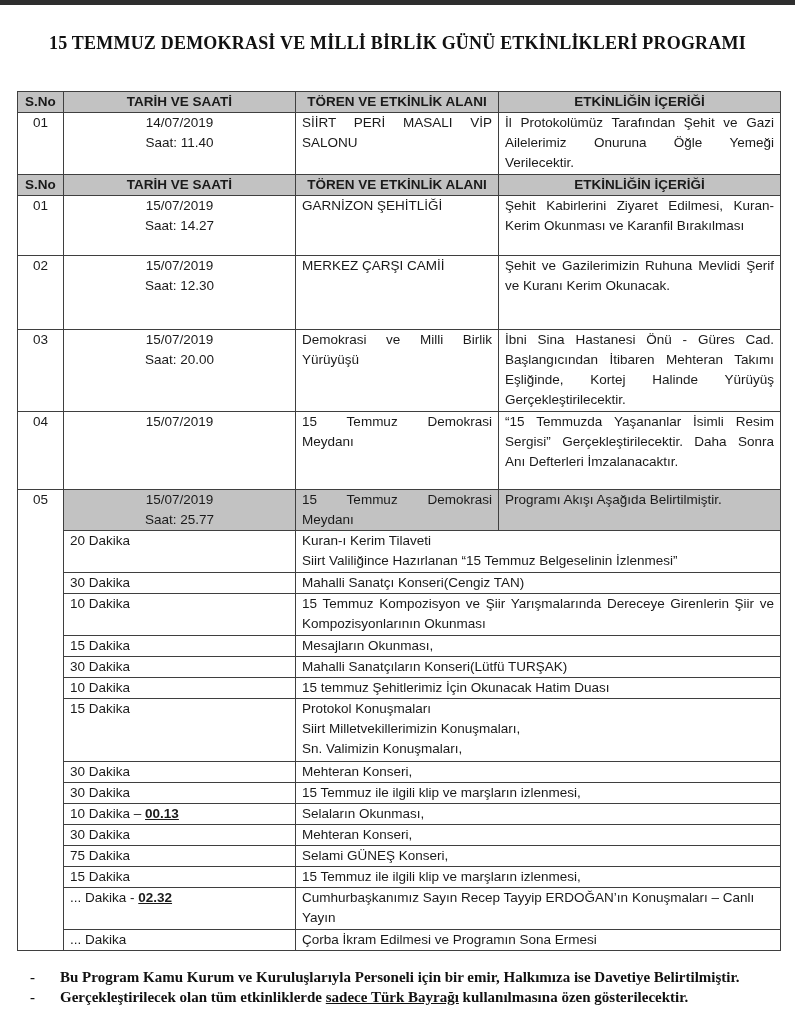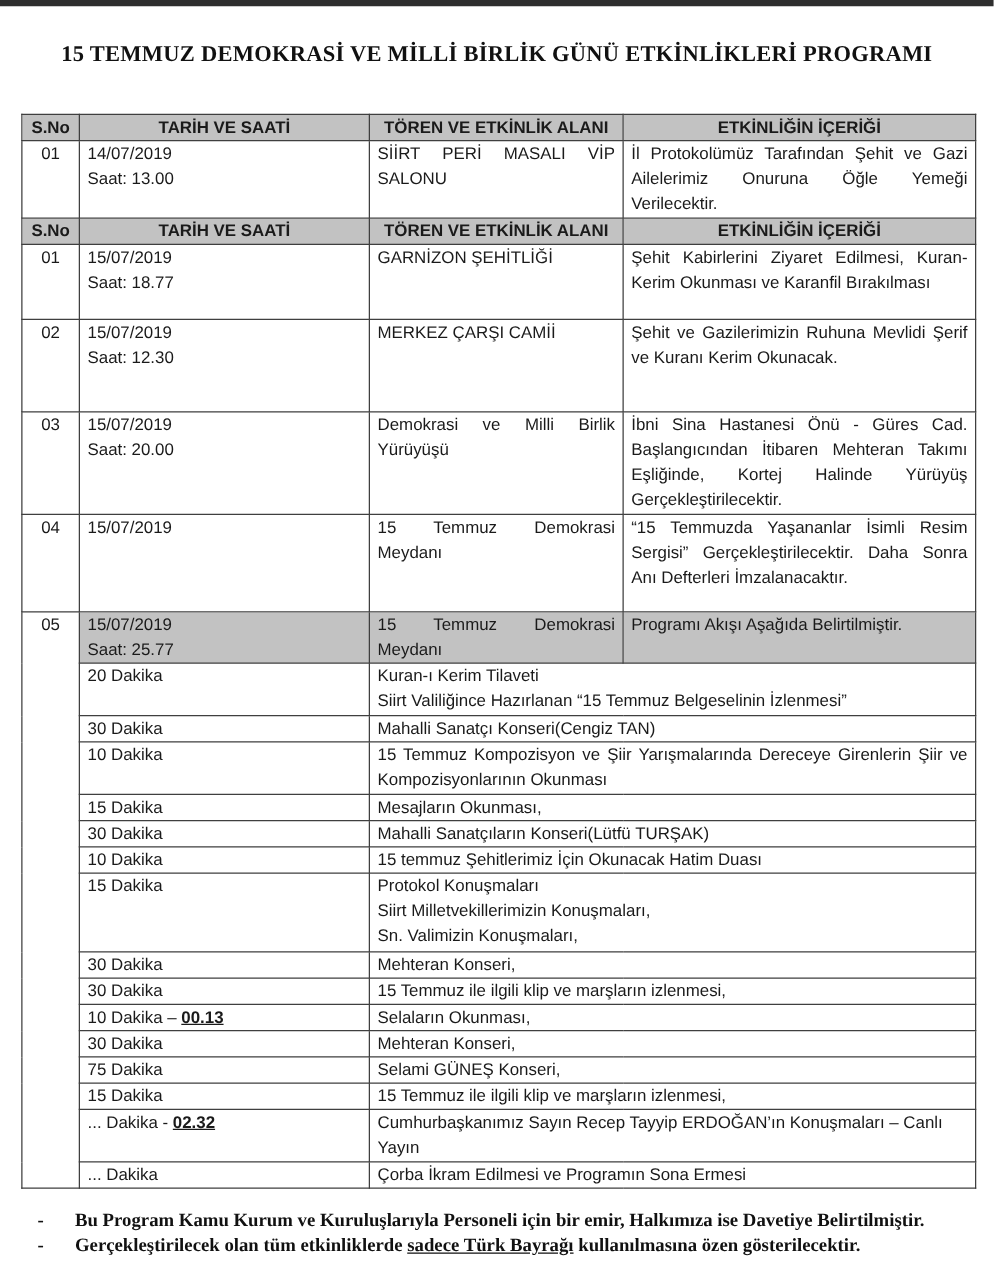--- a/index.html
+++ b/index.html
@@ -21,21 +21,21 @@
   }
   table.program td, table.program th {
     border: 1px solid #3f3f3f; padding: 0 6px;
     vertical-align: top; overflow: hidden;
   }
   table.program th {
     background: #c2c2c2; font-weight: bold;
     text-align: center; vertical-align: middle; font-size: 13.5px;
   }
   td.sno  { text-align: center; vertical-align: middle; }
-  td.date { text-align: left; vertical-align: middle; }
+  td.date { text-align: center; vertical-align: middle; }
   td.dur  { text-align: left; vertical-align: middle; }
   .just   { text-align: justify; }
   .gray   { background: #c2c2c2; }
   .emph   { font-weight: bold; text-decoration: underline; }
   .notes {
     margin: 17px 28px 0 30px;
     font-family: "Liberation Serif", serif; font-weight: bold;
     font-size: 15px; line-height: 1.32; color: #111;
   }
   .note { display: flex; }
@@ -63,38 +63,38 @@
       <th>S.No</th>
       <th>TARİH VE SAATİ</th>
       <th>TÖREN VE ETKİNLİK ALANI</th>
       <th>ETKİNLİĞİN İÇERİĞİ</th>
     </tr>
 
     <tr style="height:62px">
       <td class="sno">01</td>
       <td class="date">
         <div>14/07/2019</div>
-        <div>Saat: 13.00</div>
+        <div>Saat: 11.40</div>
       </td>
       <td class="just">SİİRT PERİ MASALI VİP SALONU</td>
       <td class="just">İl Protokolümüz Tarafından Şehit ve Gazi Ailelerimiz Onuruna Öğle Yemeği Verilecektir.</td>
     </tr>
 
     <tr style="height:21px">
       <th>S.No</th>
       <th>TARİH VE SAATİ</th>
       <th>TÖREN VE ETKİNLİK ALANI</th>
       <th>ETKİNLİĞİN İÇERİĞİ</th>
     </tr>
 
     <tr style="height:60px">
       <td class="sno">01</td>
       <td class="date">
         <div>15/07/2019</div>
-        <div>Saat: 18.77</div>
+        <div>Saat: 14.27</div>
       </td>
       <td class="just">GARNİZON ŞEHİTLİĞİ</td>
       <td class="just">Şehit Kabirlerini Ziyaret Edilmesi, Kuran-Kerim Okunması ve Karanfil Bırakılması</td>
     </tr>
 
     <tr style="height:74px">
       <td class="sno">02</td>
       <td class="date">
         <div>15/07/2019</div>
         <div>Saat: 12.30</div>

